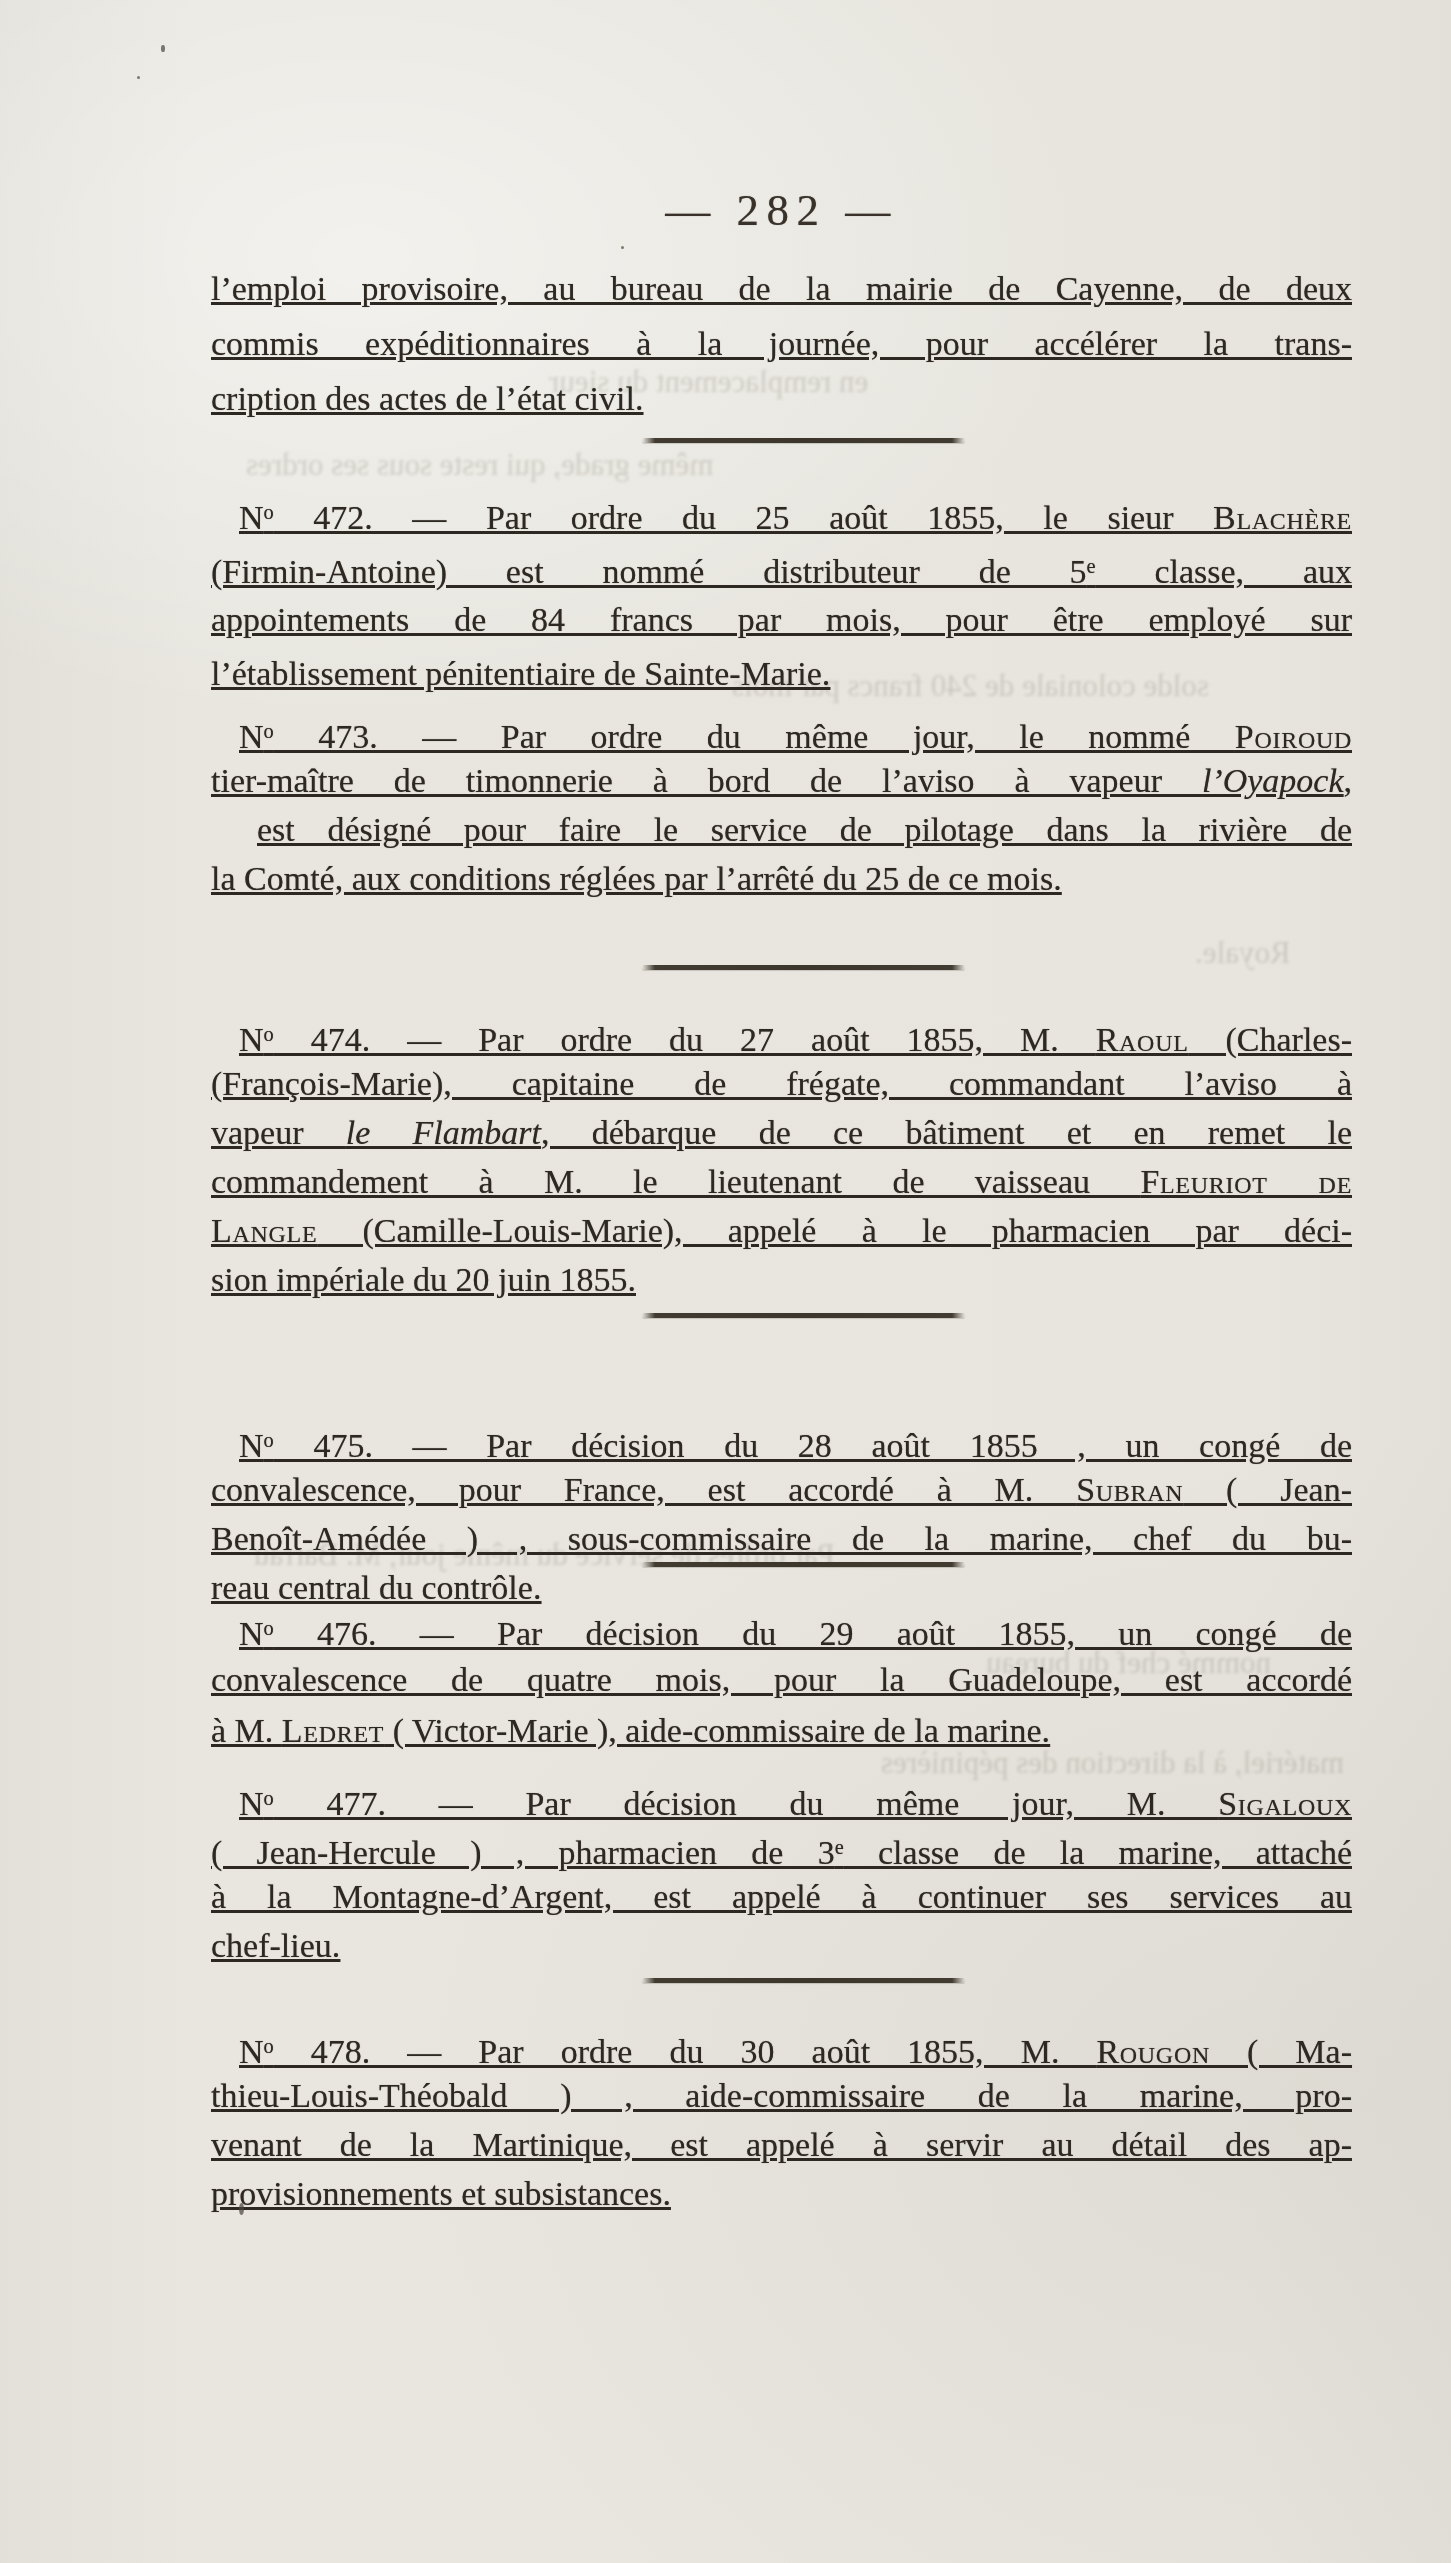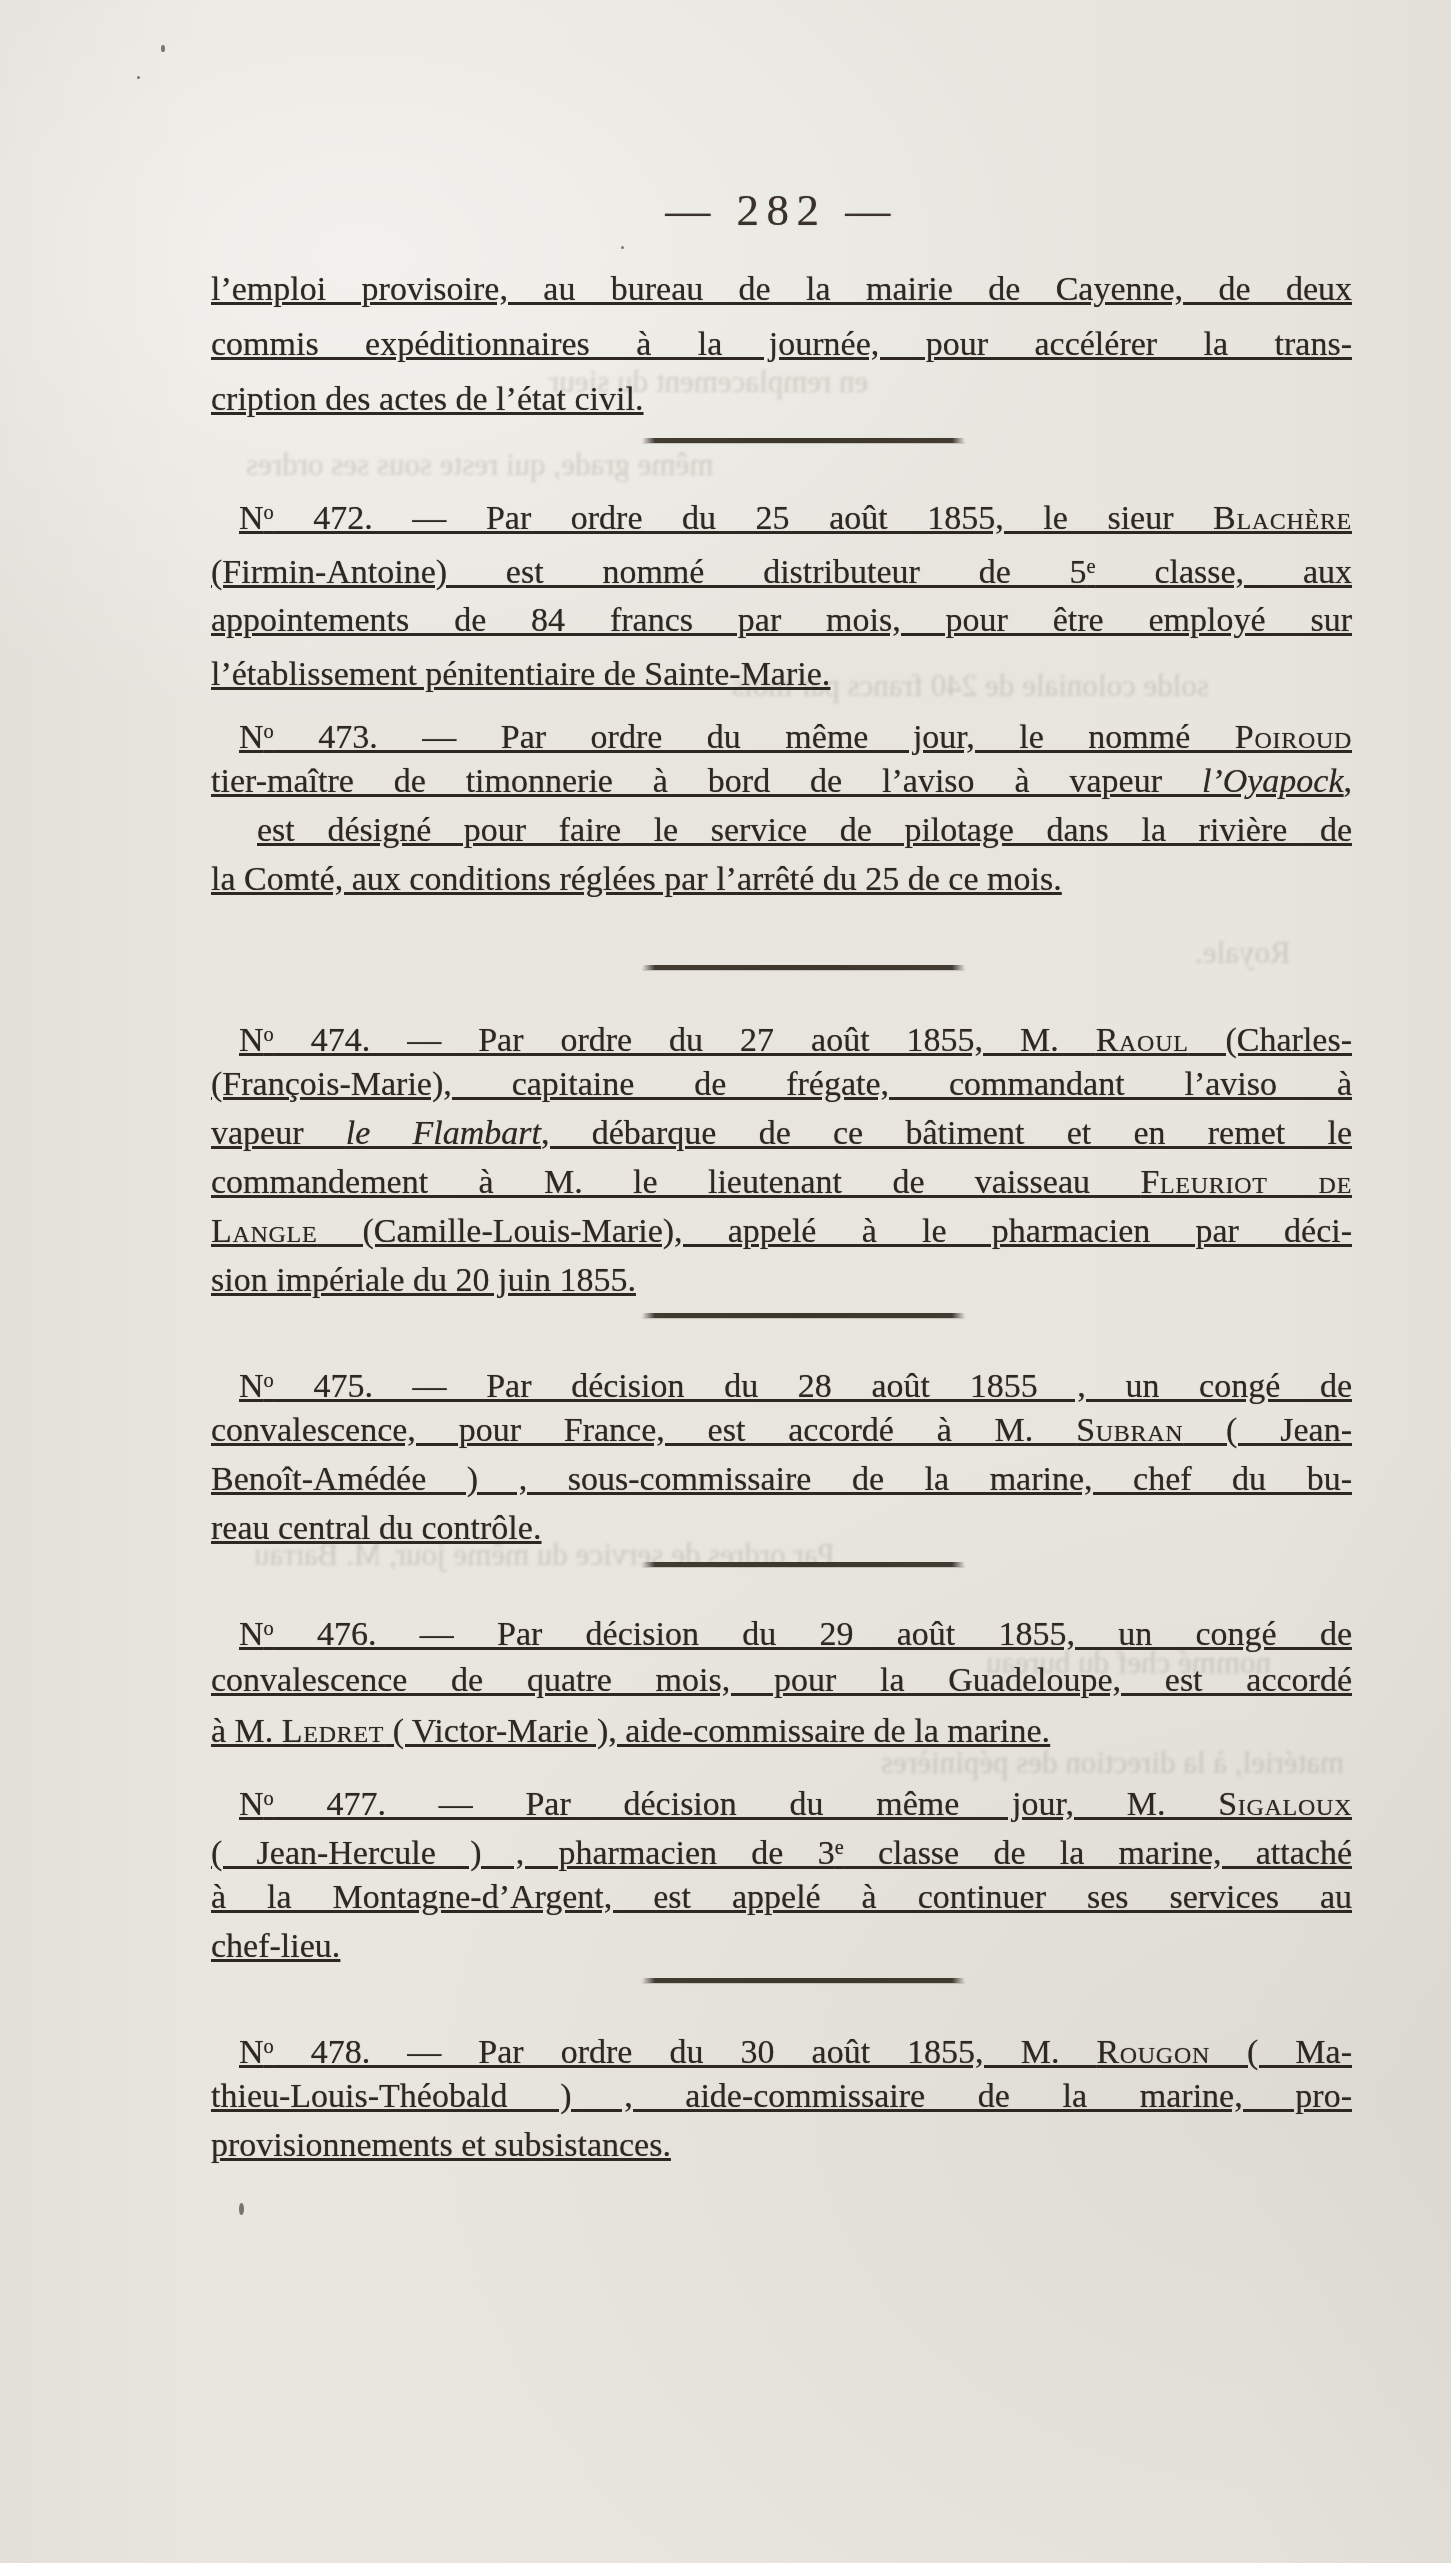--- a/index.html
+++ b/index.html
@@ -121,21 +121,21 @@
       <div class="rule" style="top: 965px;"></div>
       <div class="para" style="top: 1010px;">
         <div class="line just" style="line-height: 49px; height: 49px; text-indent: 28px;"><span>N</span><span class="sup">o</span><span> 474. — Par ordre du 27 août 1855, M. </span><span class="sc">Raoul</span><span> (Charles-</span></div>
         <div class="line just" style="line-height: 49px; height: 49px;"><span>(François-Marie), capitaine de frégate, commandant l’aviso à</span></div>
         <div class="line just" style="line-height: 49px; height: 49px;"><span>vapeur </span><span class="i">le Flambart</span><span>, débarque de ce bâtiment et en remet le</span></div>
         <div class="line just" style="line-height: 49px; height: 49px;"><span>commandement à M. le lieutenant de vaisseau </span><span class="sc">Fleuriot de</span></div>
         <div class="line just" style="line-height: 49px; height: 49px;"><span class="sc">Langle</span><span> (Camille-Louis-Marie), appelé à le pharmacien par déci-</span></div>
         <div class="line" style="line-height: 49px; height: 49px;"><span>sion impériale du 20 juin 1855.</span></div>
       </div>
       <div class="rule" style="top: 1313px;"></div>
-      <div class="para" style="top: 1356px;">
+      <div class="para" style="top: 1416px;">
         <div class="line just" style="line-height: 49px; height: 49px; text-indent: 28px;"><span>N</span><span class="sup">o</span><span> 475. — Par décision du 28 août 1855 , un congé de</span></div>
         <div class="line just" style="line-height: 49px; height: 49px;"><span>convalescence, pour France, est accordé à M. </span><span class="sc">Subran</span><span> ( Jean-</span></div>
         <div class="line just" style="line-height: 49px; height: 49px;"><span>Benoît-Amédée ) , sous-commissaire de la marine, chef du bu-</span></div>
         <div class="line" style="line-height: 49px; height: 49px;"><span>reau central du contrôle.</span></div>
       </div>
       <div class="rule" style="top: 1562px;"></div>
       <div class="para" style="top: 1603px;">
         <div class="line just" style="line-height: 51px; height: 51px; text-indent: 28px;"><span>N</span><span class="sup">o</span><span> 476. — Par décision du 29 août 1855, un congé de</span></div>
         <div class="line just" style="line-height: 51px; height: 51px;"><span>convalescence de quatre mois, pour la Guadeloupe, est accordé</span></div>
         <div class="line" style="line-height: 51px; height: 51px;"><span>à M. </span><span class="sc">Ledret</span><span> ( Victor-Marie ), aide-commissaire de la marine.</span></div>
@@ -143,20 +143,21 @@
       <div class="para" style="top: 1774px;">
         <div class="line just" style="line-height: 49px; height: 49px; text-indent: 28px;"><span>N</span><span class="sup">o</span><span> 477. — Par décision du même jour, M. </span><span class="sc">Sigaloux</span></div>
         <div class="line just" style="line-height: 49px; height: 49px;"><span>( Jean-Hercule ) , pharmacien de 3</span><span class="sup">e</span><span> classe de la marine, attaché</span></div>
         <div class="line just" style="line-height: 49px; height: 49px;"><span>à la Montagne-d’Argent, est appelé à continuer ses services au</span></div>
         <div class="line" style="line-height: 49px; height: 49px;"><span>chef-lieu.</span></div>
       </div>
       <div class="rule" style="top: 1978px;"></div>
       <div class="para" style="top: 2022px;">
         <div class="line just" style="line-height: 49px; height: 49px; text-indent: 28px;"><span>N</span><span class="sup">o</span><span> 478. — Par ordre du 30 août 1855, M. </span><span class="sc">Rougon</span><span> ( Ma-</span></div>
         <div class="line just" style="line-height: 49px; height: 49px;"><span>thieu-Louis-Théobald ) , aide-commissaire de la marine, pro-</span></div>
+        <div class="line just" style="line-height: 49px; height: 49px;"><span>venant de la Martinique, est appelé à servir au détail des ap-</span></div>
         <div class="line" style="line-height: 49px; height: 49px;"><span>provisionnements et subsistances.</span></div>
       </div>
     </div>
   <div id="speck-layer">
       <div class="speck" style="top: 45px; left: 161px; width: 3.7px; height: 6.7px;"></div>
       <div class="speck" style="top: 76px; left: 137px; width: 3px; height: 3px;"></div>
       <div class="speck" style="top: 246px; left: 621px; width: 3px; height: 3px;"></div>
       <div class="speck" style="top: 2203px; left: 239px; width: 4.5px; height: 12px;"></div>
     </div>
 </div>

